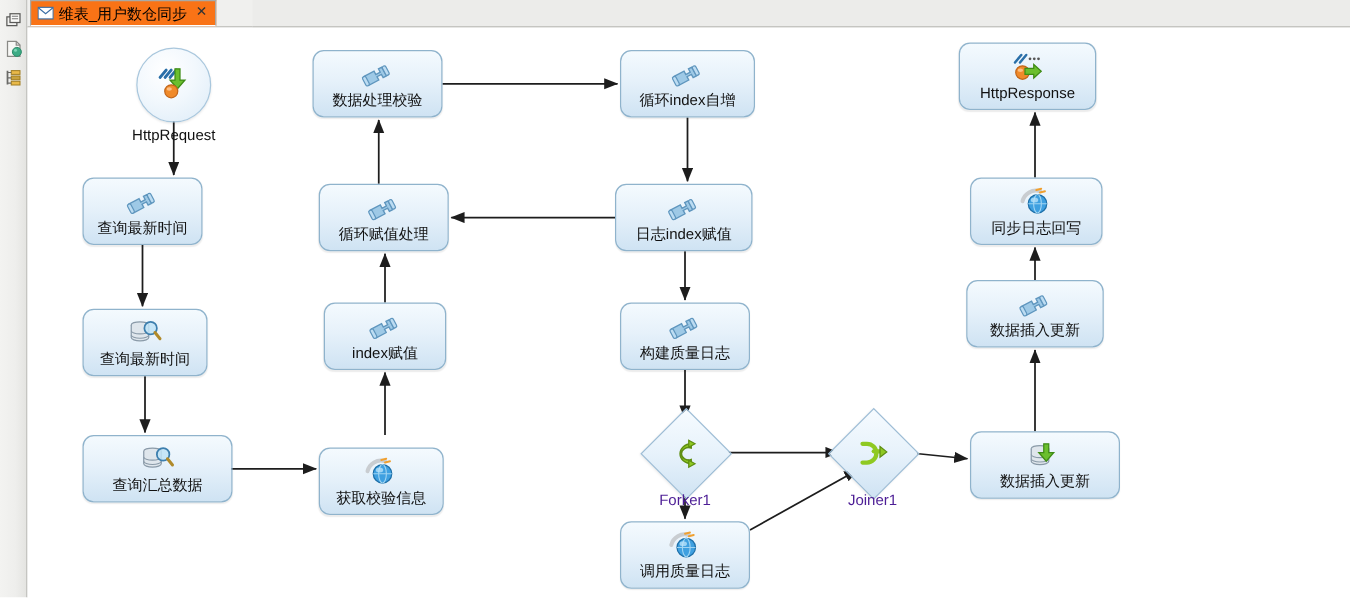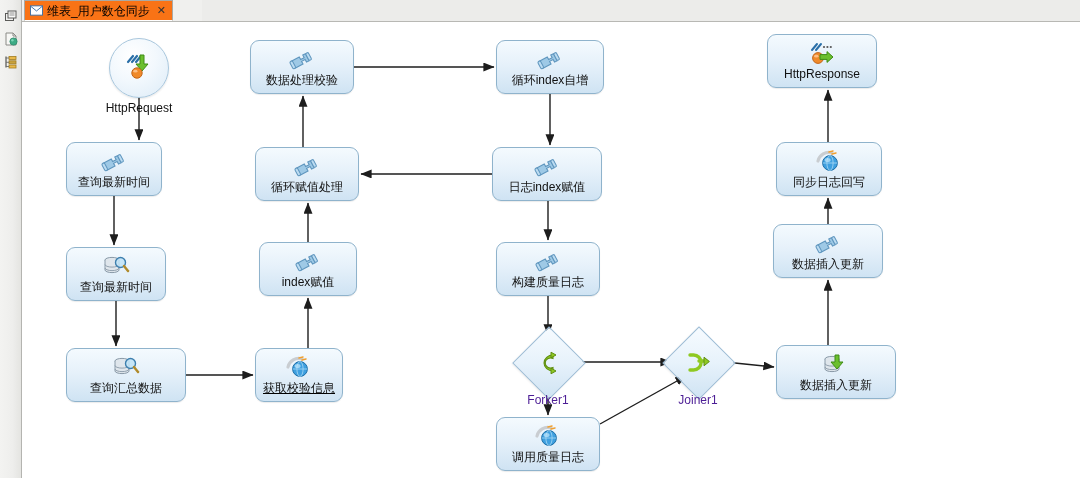--- a/index.html
+++ b/index.html
@@ -263,21 +263,21 @@
             <path d="M4 10.5 a7 2.6 0 0 0 14 0" fill="none" stroke="#8a9aa8" stroke-width="0.9"></path>
             <path d="M4 14 a7 2.6 0 0 0 14 0" fill="none" stroke="#8a9aa8" stroke-width="0.9"></path>
             <circle cx="19.5" cy="8.5" r="5" fill="#bfe3f7" fill-opacity=".85" stroke="#3d7fae" stroke-width="1.4"></circle>
             <line x1="23" y1="12" x2="27" y2="17" stroke="#b08a2a" stroke-width="2.4" stroke-linecap="round"></line>
           </svg>
         </span>
         <span class="node-lbl">查询汇总数据</span>
       </div>
     </div>
 
-    <div class="node" id="n-get_check" style="left: 233px; top: 326px; width: 88px; height: 54px; text-decoration: underline;">
+    <div class="node" id="n-get_check" style="left: 233px; top: 336px; width: 100px; height: 54px;">
       <div class="box">
         <span class="node-ico">
           <svg width="30" height="26" viewBox="0 0 30 26">
             <path d="M4 12 a11 11 0 0 1 14 -8" fill="none" stroke="#c9cdd1" stroke-width="3.2" stroke-linecap="round"></path>
             <g stroke="#f0a030" stroke-width="1.5" stroke-linecap="round">
               <line x1="15" y1="3" x2="19" y2="2"></line>
                 <line x1="18" y1="5" x2="22" y2="4"></line>
             </g>
             <circle cx="16" cy="14" r="7.4" fill="#3fa0e0" stroke="#1d6fa8" stroke-width="1"></circle>
             <ellipse cx="16" cy="14" rx="3.1" ry="7.4" fill="none" stroke="#9fd4f2" stroke-width="0.9"></ellipse>

